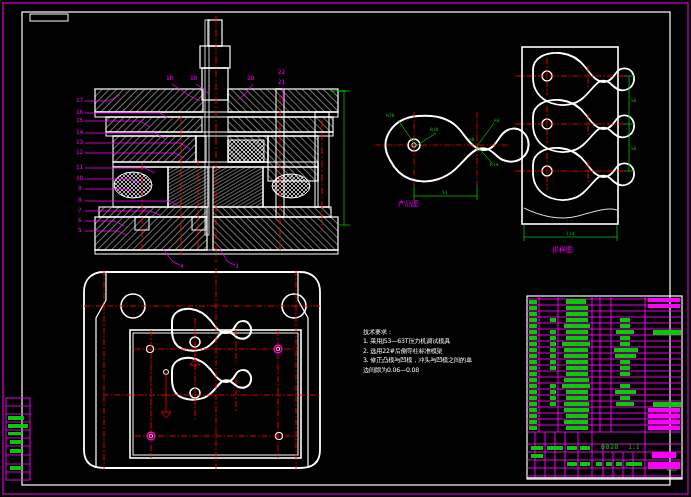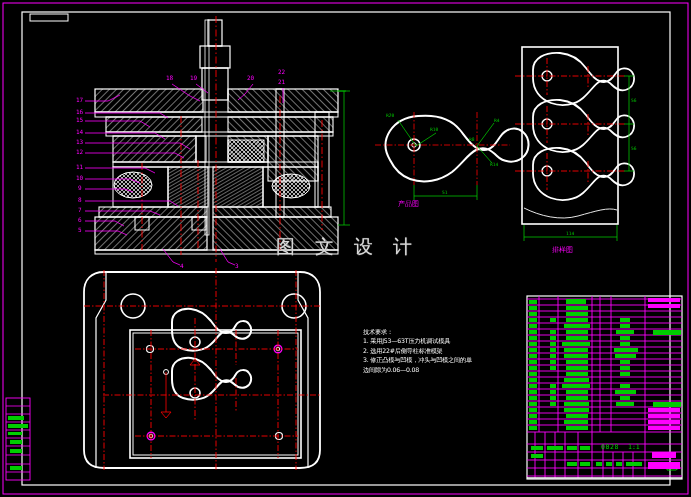--- a/index.html
+++ b/index.html
@@ -440,21 +440,20 @@
   <div class="mline" style="left:648px;top:298px;width:32px;height:4px;"></div>
   <div class="mline" style="left:648px;top:304px;width:32px;height:4px;"></div>
   <div class="mline" style="left:648px;top:408px;width:32px;height:4px;"></div>
   <div class="mline" style="left:648px;top:414px;width:32px;height:4px;"></div>
   <div class="mline" style="left:648px;top:420px;width:32px;height:4px;"></div>
   <div class="mline" style="left:648px;top:426px;width:32px;height:4px;"></div>
   <div class="mline" style="left:652px;top:452px;width:24px;height:6px;"></div>
   <div class="mline" style="left:648px;top:462px;width:32px;height:7px;"></div>
 </div>
 
-<div class="wm">图 文 设 计</div>
 
 <div class="tr">
   <div>技术要求：</div>
   <div>1. 采用J53—63T压力机调试模具</div>
   <div>2. 选用22#后侧导柱标准模架</div>
   <div>3. 修正凸模与凹模，冲头与凹模之间的单</div>
   <div>边间隙为0.06—0.08</div>
 </div>
 
 <div class="cap" style="left:398px;top:199px;">产品图</div>

